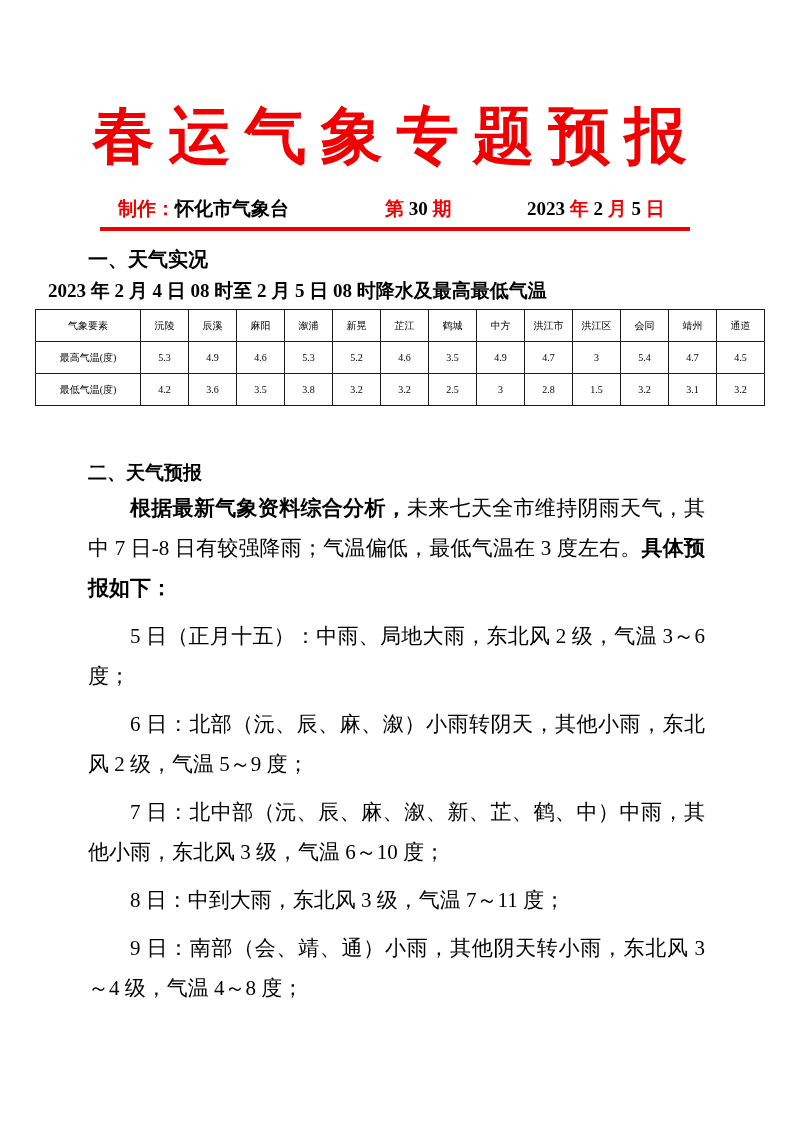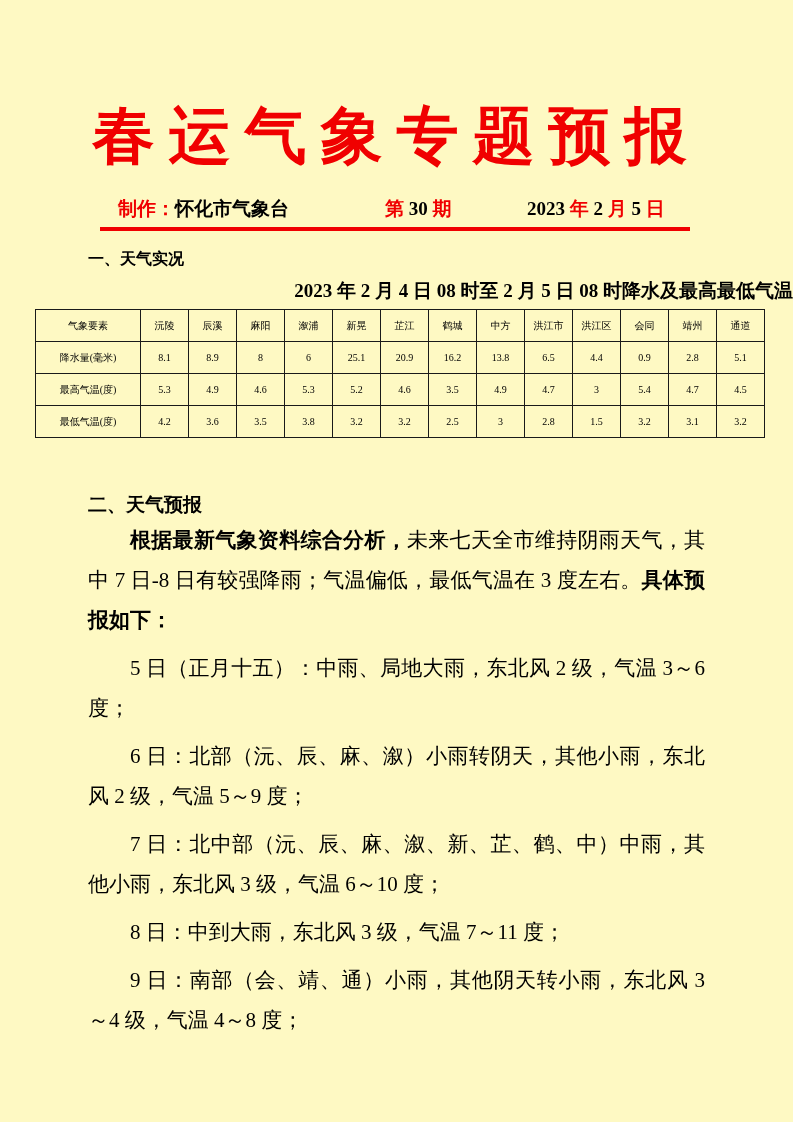--- a/index.html
+++ b/index.html
@@ -2,21 +2,21 @@
 <html><head>
 <meta charset="utf-8">
 <style>
   * { margin: 0; padding: 0; box-sizing: border-box; }
   html, body { background: #888; }
   .page {
     position: relative;
     width: 793px;
     height: 1122px;
     margin: 0 auto;
-    background: #fef9c3;
+    background: #ffffff;
     font-family: "Liberation Serif", serif;
     color: #000;
     overflow: hidden;
   }
   .doc-title {
     padding-top: 88px;
     text-align: center;
     color: #f00000;
     font-size: 62px;
     font-weight: bold;
@@ -38,30 +38,31 @@
   .red-text { color: #f00000; }
   .black-text { color: #000; }
   .red-rule {
     margin: 3px 0 0 100px;
     width: 590px;
     height: 4px;
     background: #f00000;
   }
   .section-heading {
     margin: 13px 7px 0 88px;
-    font-size: 16px;
+    font-size: 20px;
     font-weight: bold;
     line-height: 30px;
   }
   .table-title {
     margin-top: 5px;
-    text-align: right;
+    text-align: left;
     font-size: 19px;
     font-weight: bold;
     line-height: 24px;
+    margin-left: 48px;
   }
   table.weather {
     margin: 6px 0 0 35px;
     width: 730px;
     border-collapse: collapse;
     table-layout: fixed;
     font-size: 10px;
   }
   table.weather td, table.weather th {
     border: 1px solid #1a1a1a;
@@ -143,36 +144,20 @@
       <th>溆浦</th>
       <th>新晃</th>
       <th>芷江</th>
       <th>鹤城</th>
       <th>中方</th>
       <th>洪江市</th>
       <th>洪江区</th>
       <th>会同</th>
       <th>靖州</th>
       <th>通道</th>
-    </tr>
-    <tr>
-      <td>降水量(毫米)</td>
-      <td>8.1</td>
-      <td>8.9</td>
-      <td>8</td>
-      <td>6</td>
-      <td>25.1</td>
-      <td>20.9</td>
-      <td>16.2</td>
-      <td>13.8</td>
-      <td>6.5</td>
-      <td>4.4</td>
-      <td>0.9</td>
-      <td>2.8</td>
-      <td>5.1</td>
     </tr>
     <tr>
       <td>最高气温(度)</td>
       <td>5.3</td>
       <td>4.9</td>
       <td>4.6</td>
       <td>5.3</td>
       <td>5.2</td>
       <td>4.6</td>
       <td>3.5</td>

